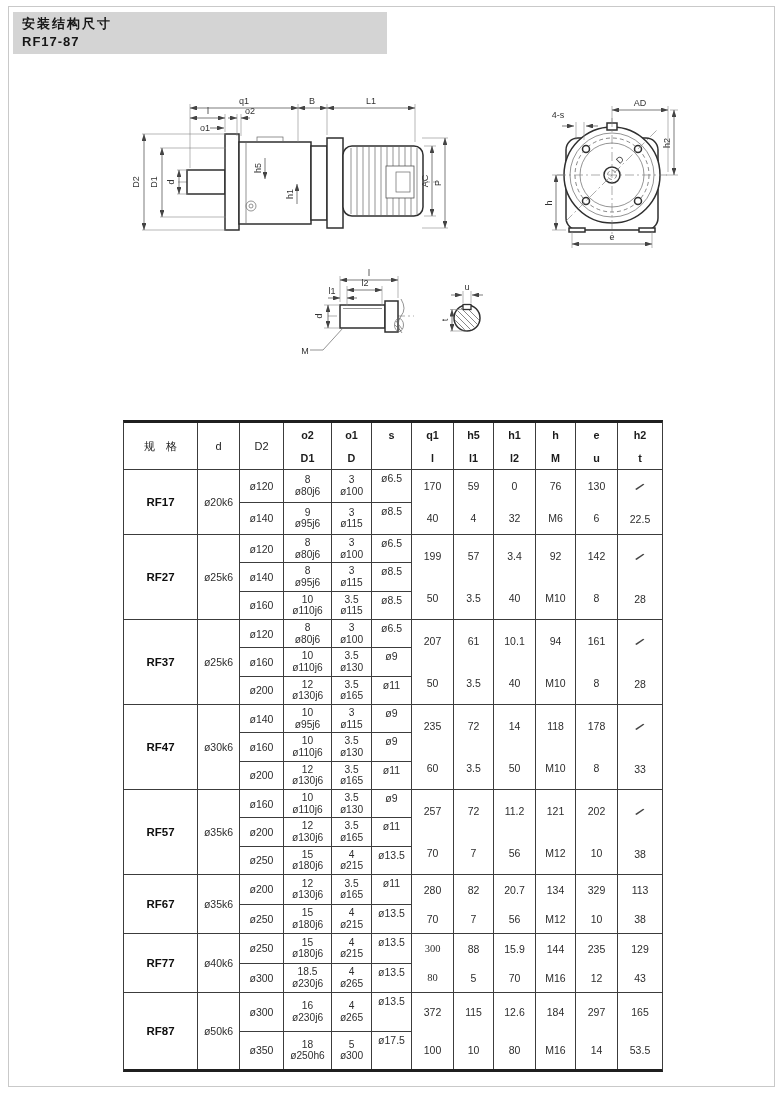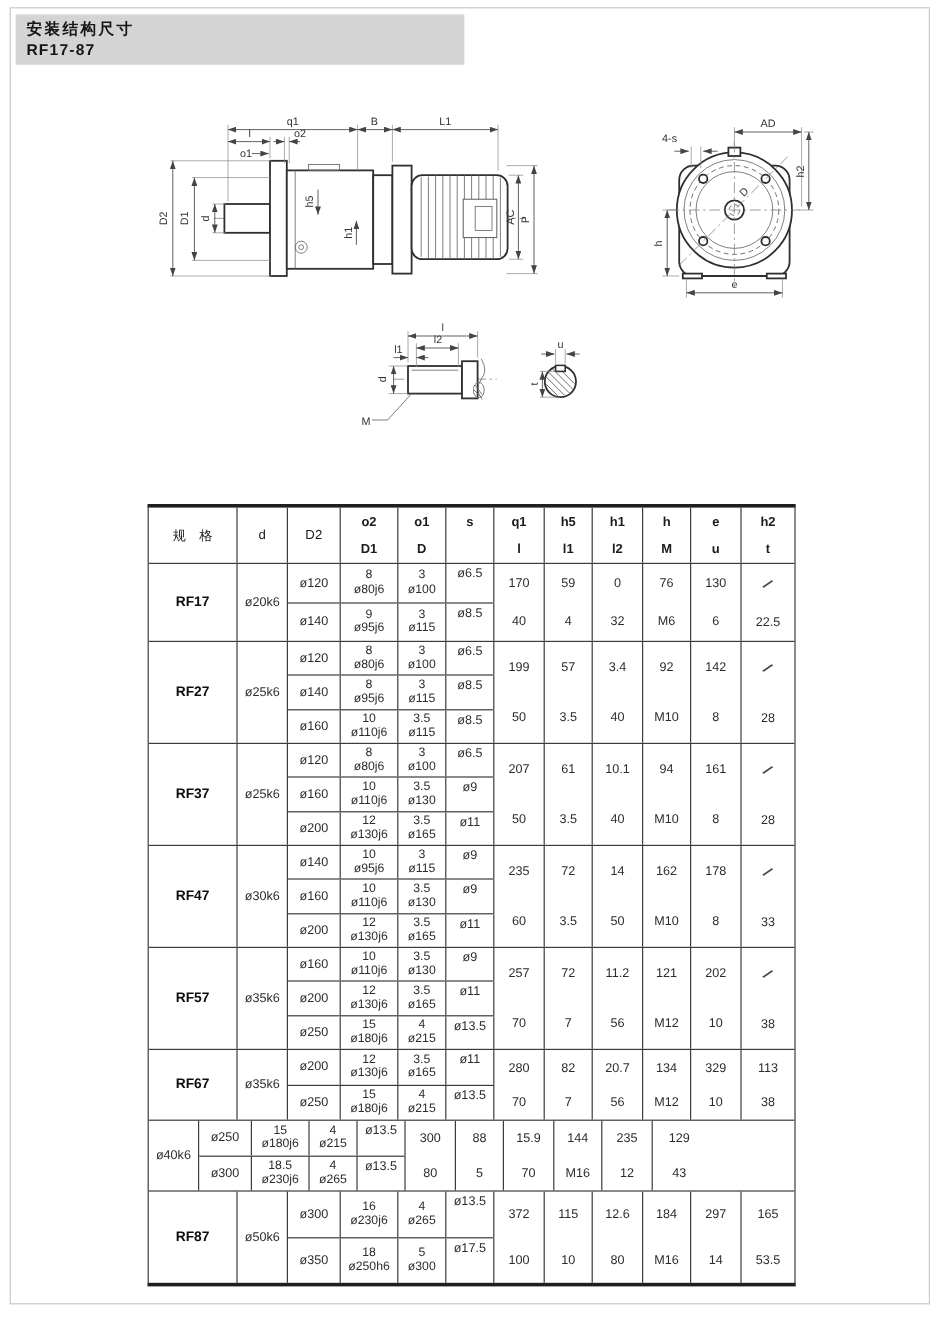--- a/index.html
+++ b/index.html
@@ -519,21 +519,21 @@
         </div>
         <div class="c merged" style="width: 40px;">
           <span>72</span>
           <span>3.5</span>
         </div>
         <div class="c merged" style="width: 42px;">
           <span>14</span>
           <span>50</span>
         </div>
         <div class="c merged" style="width: 40px;">
-          <span>162</span>
+          <span>118</span>
           <span>M10</span>
         </div>
         <div class="c merged" style="width: 42px;">
           <span>178</span>
           <span>8</span>
         </div>
         <div class="c merged lastcol" style="width: 44px;">
           <span class="slashv">/</span>
           <span>33</span>
         </div>
@@ -652,20 +652,21 @@
         <div class="c merged" style="width: 42px;">
           <span>329</span>
           <span>10</span>
         </div>
         <div class="c merged lastcol" style="width: 44px;">
           <span>113</span>
           <span>38</span>
         </div>
       </div>
       <div class="tgroup" style="height: 58px;">
+        <div class="c model" style="width: 74px;">RF77</div>
         <div class="c" style="width: 42px;">ø40k6</div>
         <div class="mid">
           <div class="srow" style="height: 29px;">
             <div class="c" style="width: 44px;">ø250</div>
             <div class="c two" style="width: 48px;">
               <span>15</span>
               <span>ø180j6</span>
             </div>
             <div class="c two" style="width: 40px;">
               <span>4</span>
@@ -679,21 +680,21 @@
               <span>18.5</span>
               <span>ø230j6</span>
             </div>
             <div class="c two" style="width: 40px;">
               <span>4</span>
               <span>ø265</span>
             </div>
             <div class="c scol" style="width: 40px;">ø13.5</div>
           </div>
         </div>
-        <div class="c merged" style="width: 42px;">
+        <div class="c merged" style="width: 42px; font-family: Liberation Serif, serif;">
           <span>300</span>
           <span>80</span>
         </div>
         <div class="c merged" style="width: 40px;">
           <span>88</span>
           <span>5</span>
         </div>
         <div class="c merged" style="width: 42px;">
           <span>15.9</span>
           <span>70</span>

